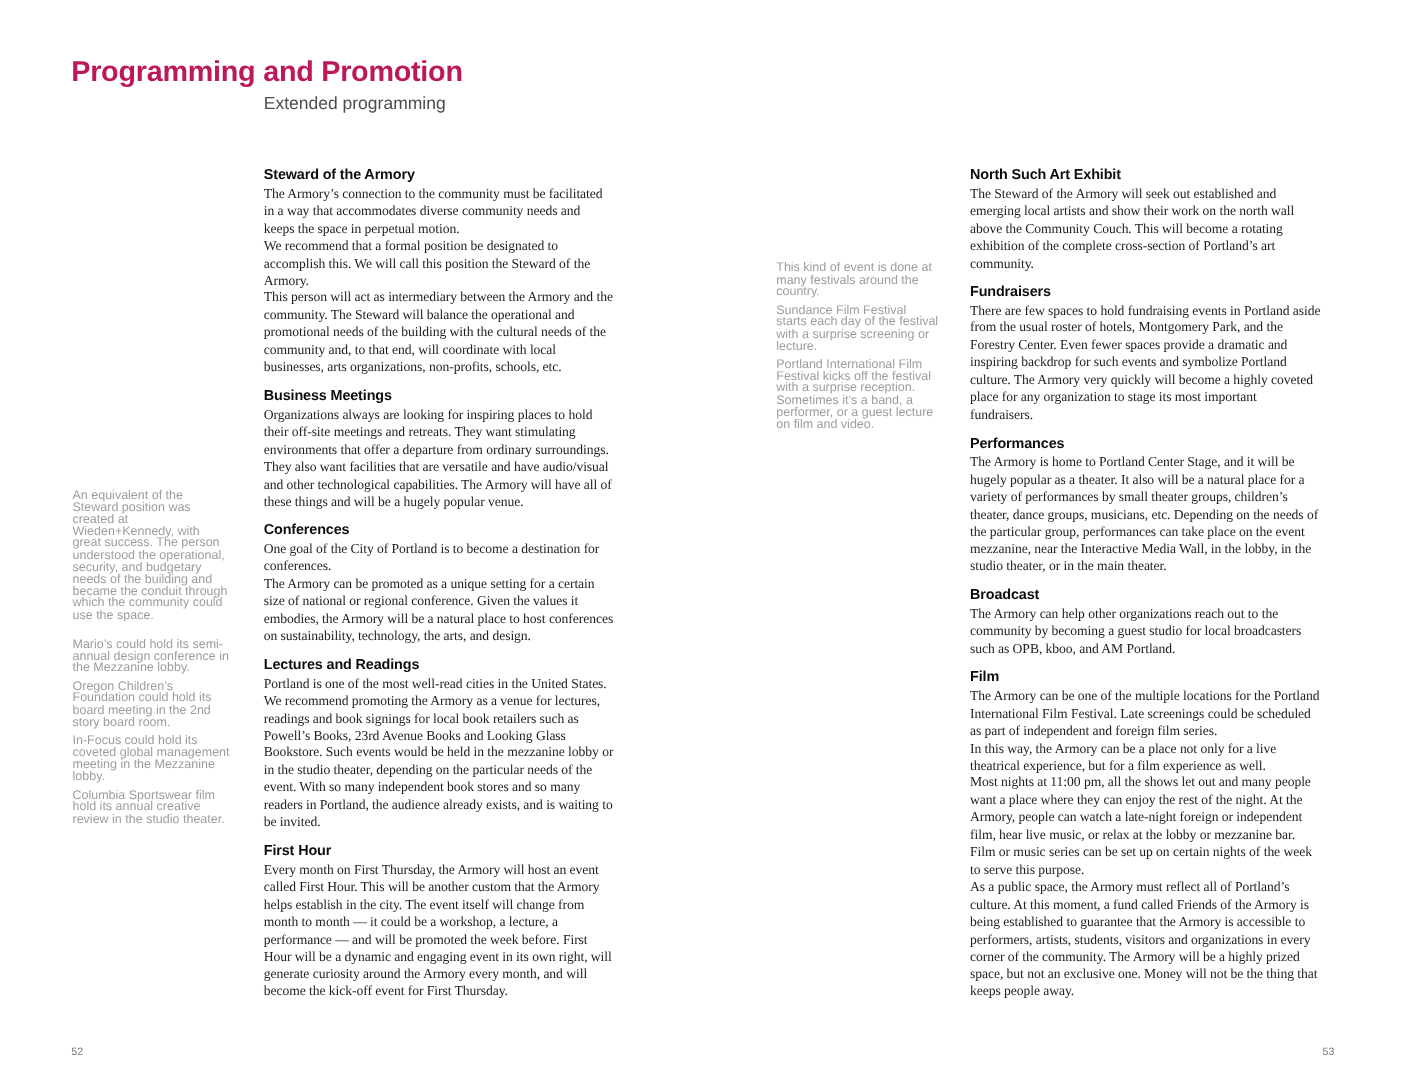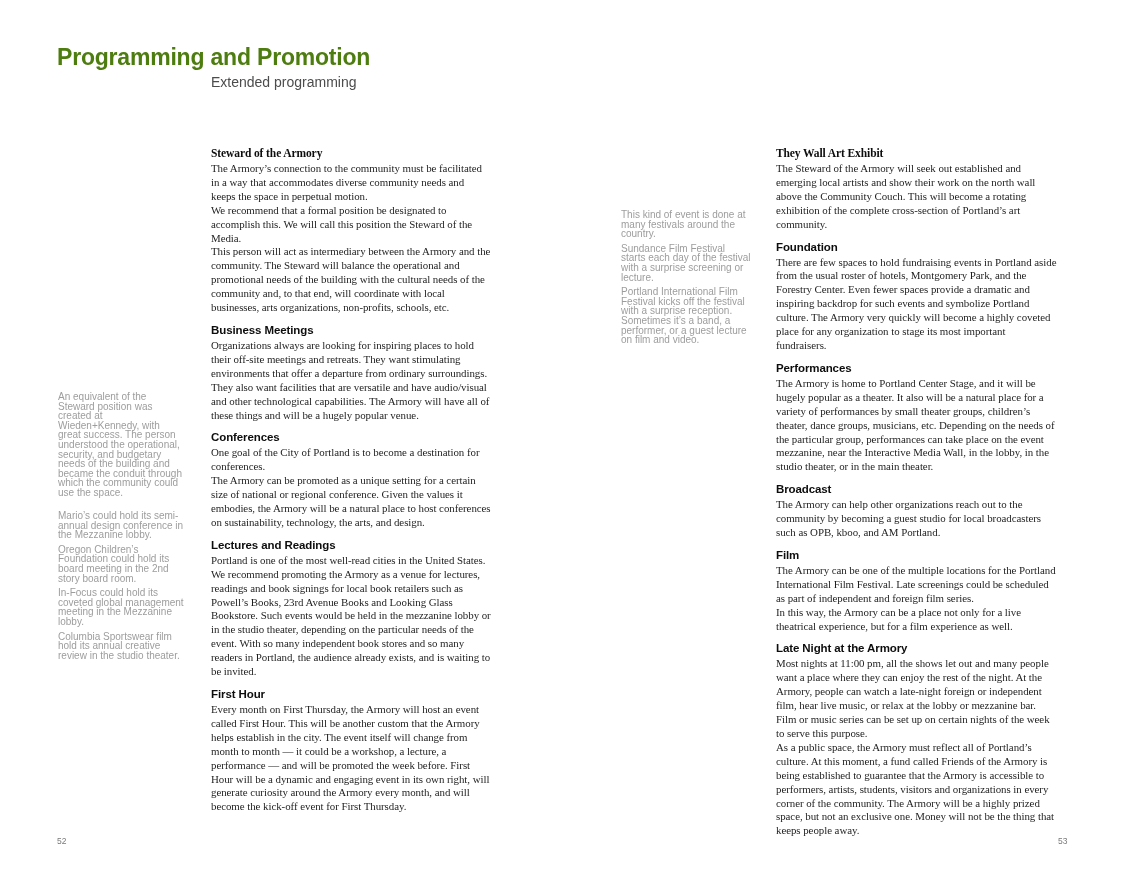--- a/index.html
+++ b/index.html
@@ -42,21 +42,21 @@
   #right-column { left: 776px; width: 282px; }
   .body-col section h3 {
     font-family: "Liberation Sans", sans-serif;
     font-size: 11.5px;
     font-weight: bold;
     color: #0d0d0d;
     margin: 8px 0 2px 0;
     line-height: 14px;
     letter-spacing: -0.1px;
   }
-  .body-col section:first-child h3 { margin-top: 17px; font-family: Liberation Serif, serif; }
+  .body-col section:first-child h3 { margin-top: 4px; }
   .body-col p { margin: 0; font-family: Liberation Serif, serif; }
   .notes {
     position: absolute;
     width: 126px;
     font-size: 10px;
     line-height: 9.6px;
     color: #9d9d9d;
     font-family: "Liberation Sans", sans-serif;
   }
   .notes p { margin: 0 0 5px 0; }
@@ -69,38 +69,38 @@
     font-size: 8.5px;
     color: #7a7a7a;
   }
   #pageno-left { left: 57px; }
   #pageno-right { left: 1058px; }
 </style>
 </head>
 <body>
 
 <div class="canvas">
-  <h1 class="title" style="color: #4d7c0f;">Programming and Promotion</h1>
+  <h1 class="title" style="color: #be185d;">Programming and Promotion</h1>
   <div class="subtitle">Extended programming</div>
 
   <div id="left-notes-a" class="notes">
       <p>An equivalent of the Steward position was created at Wieden+Kennedy, with great success. The person understood the operational, security, and budgetary needs of the building and became the conduit through which the community could use the space.</p>
     </div>
   <div id="left-notes-b" class="notes">
       <p>Mario’s could hold its semi-annual design conference in the Mezzanine lobby.</p>
       <p>Oregon Children’s Foundation could hold its board meeting in the 2nd story board room.</p>
       <p>In-Focus could hold its coveted global management meeting in the Mezzanine lobby.</p>
       <p>Columbia Sportswear film hold its annual creative review in the studio theater.</p>
     </div>
 
   <div id="left-column" class="body-col">
       <section>
         <h3>Steward of the Armory</h3>
         <p>The Armory’s connection to the community must be facilitated in a way that accommodates diverse community needs and keeps the space in perpetual motion.</p>
-        <p>We recommend that a formal position be designated to accomplish this. We will call this position the Steward of the Media.</p>
+        <p>We recommend that a formal position be designated to accomplish this. We will call this position the Steward of the Armory.</p>
         <p>This person will act as intermediary between the Armory and the community. The Steward will balance the operational and promotional needs of the building with the cultural needs of the community and, to that end, will coordinate with local businesses, arts organizations, non-profits, schools, etc.</p>
       </section>
       <section>
         <h3>Business Meetings</h3>
         <p>Organizations always are looking for inspiring places to hold their off-site meetings and retreats. They want stimulating environments that offer a departure from ordinary surroundings. They also want facilities that are versatile and have audio/visual and other technological capabilities. The Armory will have all of these things and will be a hugely popular venue.</p>
       </section>
       <section>
         <h3>Conferences</h3>
         <p>One goal of the City of Portland is to become a destination for conferences.</p>
         <p>The Armory can be promoted as a unique setting for a certain size of national or regional conference. Given the values it embodies, the Armory will be a natural place to host conferences on sustainability, technology, the arts, and design.</p>
@@ -116,42 +116,41 @@
     </div>
 
   <div id="middle-notes" class="notes">
       <p>This kind of event is done at many festivals around the country.</p>
       <p>Sundance Film Festival starts each day of the festival with a surprise screening or lecture.</p>
       <p>Portland International Film Festival kicks off the festival with a surprise reception. Sometimes it’s a band, a performer, or a guest lecture on film and video.</p>
     </div>
 
   <div id="right-column" class="body-col">
       <section>
-        <h3>They Wall Art Exhibit</h3>
+        <h3>North Such Art Exhibit</h3>
         <p>The Steward of the Armory will seek out established and emerging local artists and show their work on the north wall above the Community Couch. This will become a rotating exhibition of the complete cross-section of Portland’s art community.</p>
       </section>
       <section>
-        <h3>Foundation</h3>
+        <h3>Fundraisers</h3>
         <p>There are few spaces to hold fundraising events in Portland aside from the usual roster of hotels, Montgomery Park, and the Forestry Center. Even fewer spaces provide a dramatic and inspiring backdrop for such events and symbolize Portland culture. The Armory very quickly will become a highly coveted place for any organization to stage its most important fundraisers.</p>
       </section>
       <section>
         <h3>Performances</h3>
         <p>The Armory is home to Portland Center Stage, and it will be hugely popular as a theater. It also will be a natural place for a variety of performances by small theater groups, children’s theater, dance groups, musicians, etc. Depending on the needs of the particular group, performances can take place on the event mezzanine, near the Interactive Media Wall, in the lobby, in the studio theater, or in the main theater.</p>
       </section>
       <section>
         <h3>Broadcast</h3>
         <p>The Armory can help other organizations reach out to the community by becoming a guest studio for local broadcasters such as OPB, kboo, and AM Portland.</p>
       </section>
       <section>
         <h3>Film</h3>
         <p>The Armory can be one of the multiple locations for the Portland International Film Festival. Late screenings could be scheduled as part of independent and foreign film series.</p>
         <p>In this way, the Armory can be a place not only for a live theatrical experience, but for a film experience as well.</p>
       </section>
       <section>
-        <h3>Late Night at the Armory</h3>
         <p>Most nights at 11:00 pm, all the shows let out and many people want a place where they can enjoy the rest of the night. At the Armory, people can watch a late-night foreign or independent film, hear live music, or relax at the lobby or mezzanine bar. Film or music series can be set up on certain nights of the week to serve this purpose.</p>
       </section>
       <section>
         <p>As a public space, the Armory must reflect all of Portland’s culture. At this moment, a fund called Friends of the Armory is being established to guarantee that the Armory is accessible to performers, artists, students, visitors and organizations in every corner of the community. The Armory will be a highly prized space, but not an exclusive one. Money will not be the thing that keeps people away.</p>
       </section>
     </div>
 
   <div id="pageno-left" class="pageno">52</div>
   <div id="pageno-right" class="pageno">53</div>
 </div>

